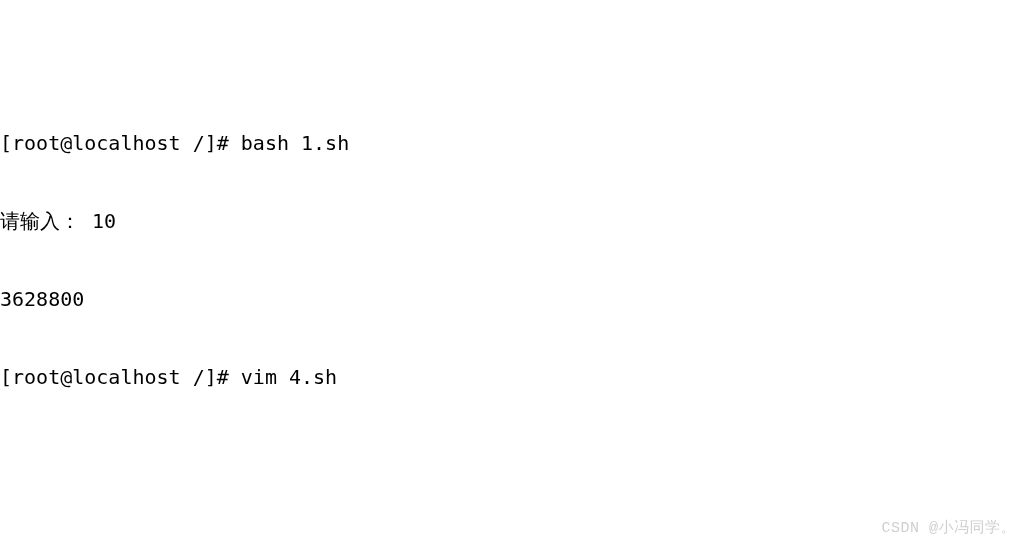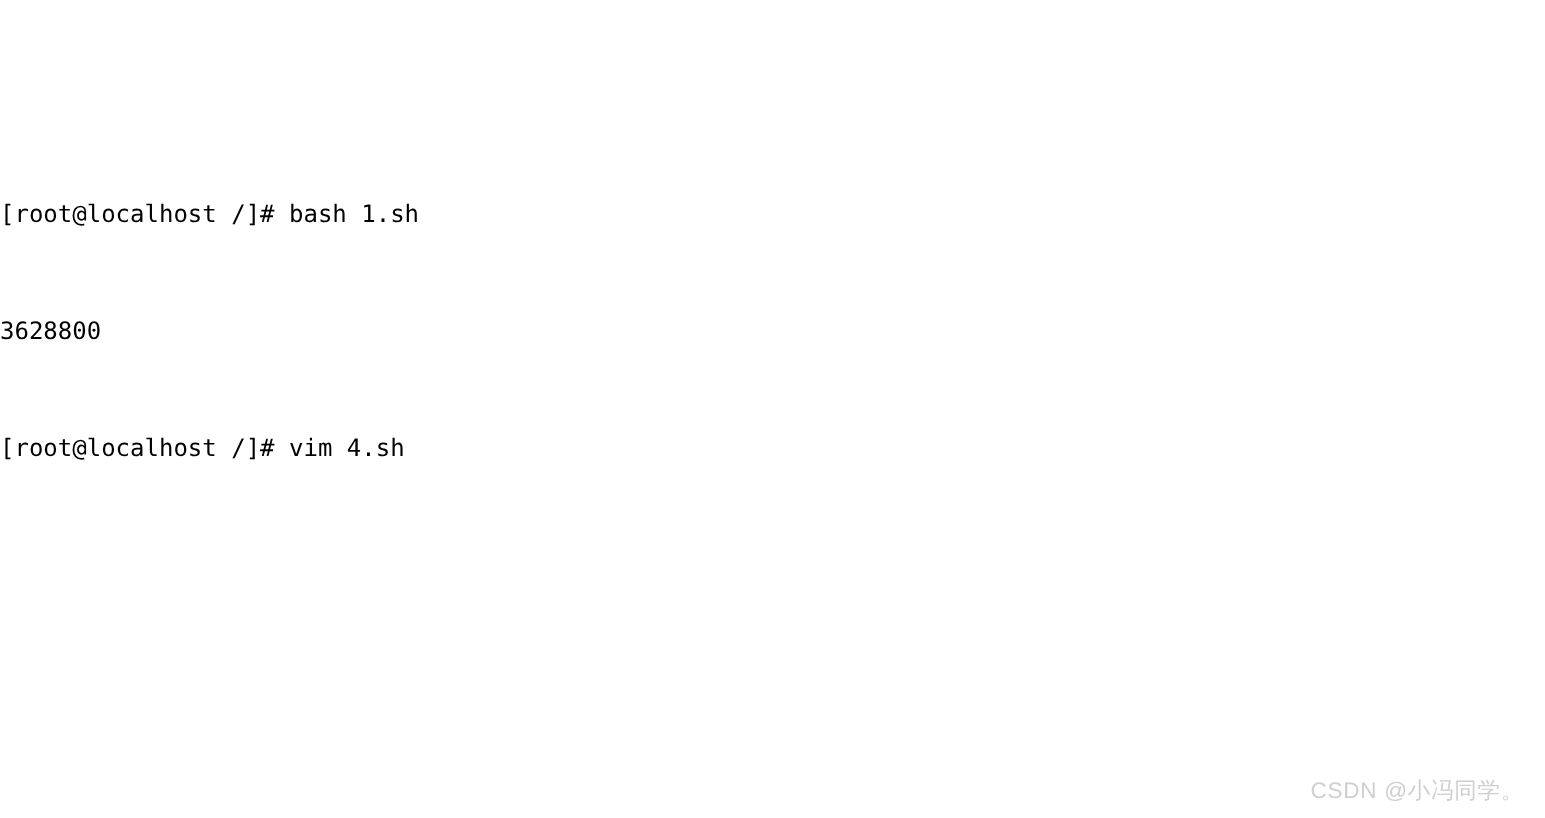--- a/index.html
+++ b/index.html
@@ -25,49 +25,50 @@
     font-size: 20px;
     line-height: 26px;
     white-space: pre;
     letter-spacing: 0px;
   }
 
   .line {
     white-space: pre;
     height: 26px;
     line-height: 26px;
-    font-size: 16px;
+    font-size: 20px;
   }
 
   .shell-line {
     color: #000000;
   }
 
   .vim-gap {
     height: 26px;
   }
 
   #watermark {
     position: absolute;
     right: 14px;
     bottom: 8px;
     color: #cfcfcf;
-    font-family: Liberation Sans, sans-serif;
+    font-family: Liberation Mono, monospace;
     font-size: 15px;
     letter-spacing: 0.5px;
     white-space: nowrap;
   }
 </style>
 </head>
 <body>
 
 <div id="terminal">
 
   <div>
     <div class="line shell-line">[root@localhost /]# bash 1.sh</div>
+    <div class="line shell-line">请输入： 10</div>
     <div class="line shell-line">3628800</div>
     <div class="line shell-line">[root@localhost /]# vim 4.sh</div>
   </div>
 
   <div class="vim-gap"></div>
 
   
 
   
 

